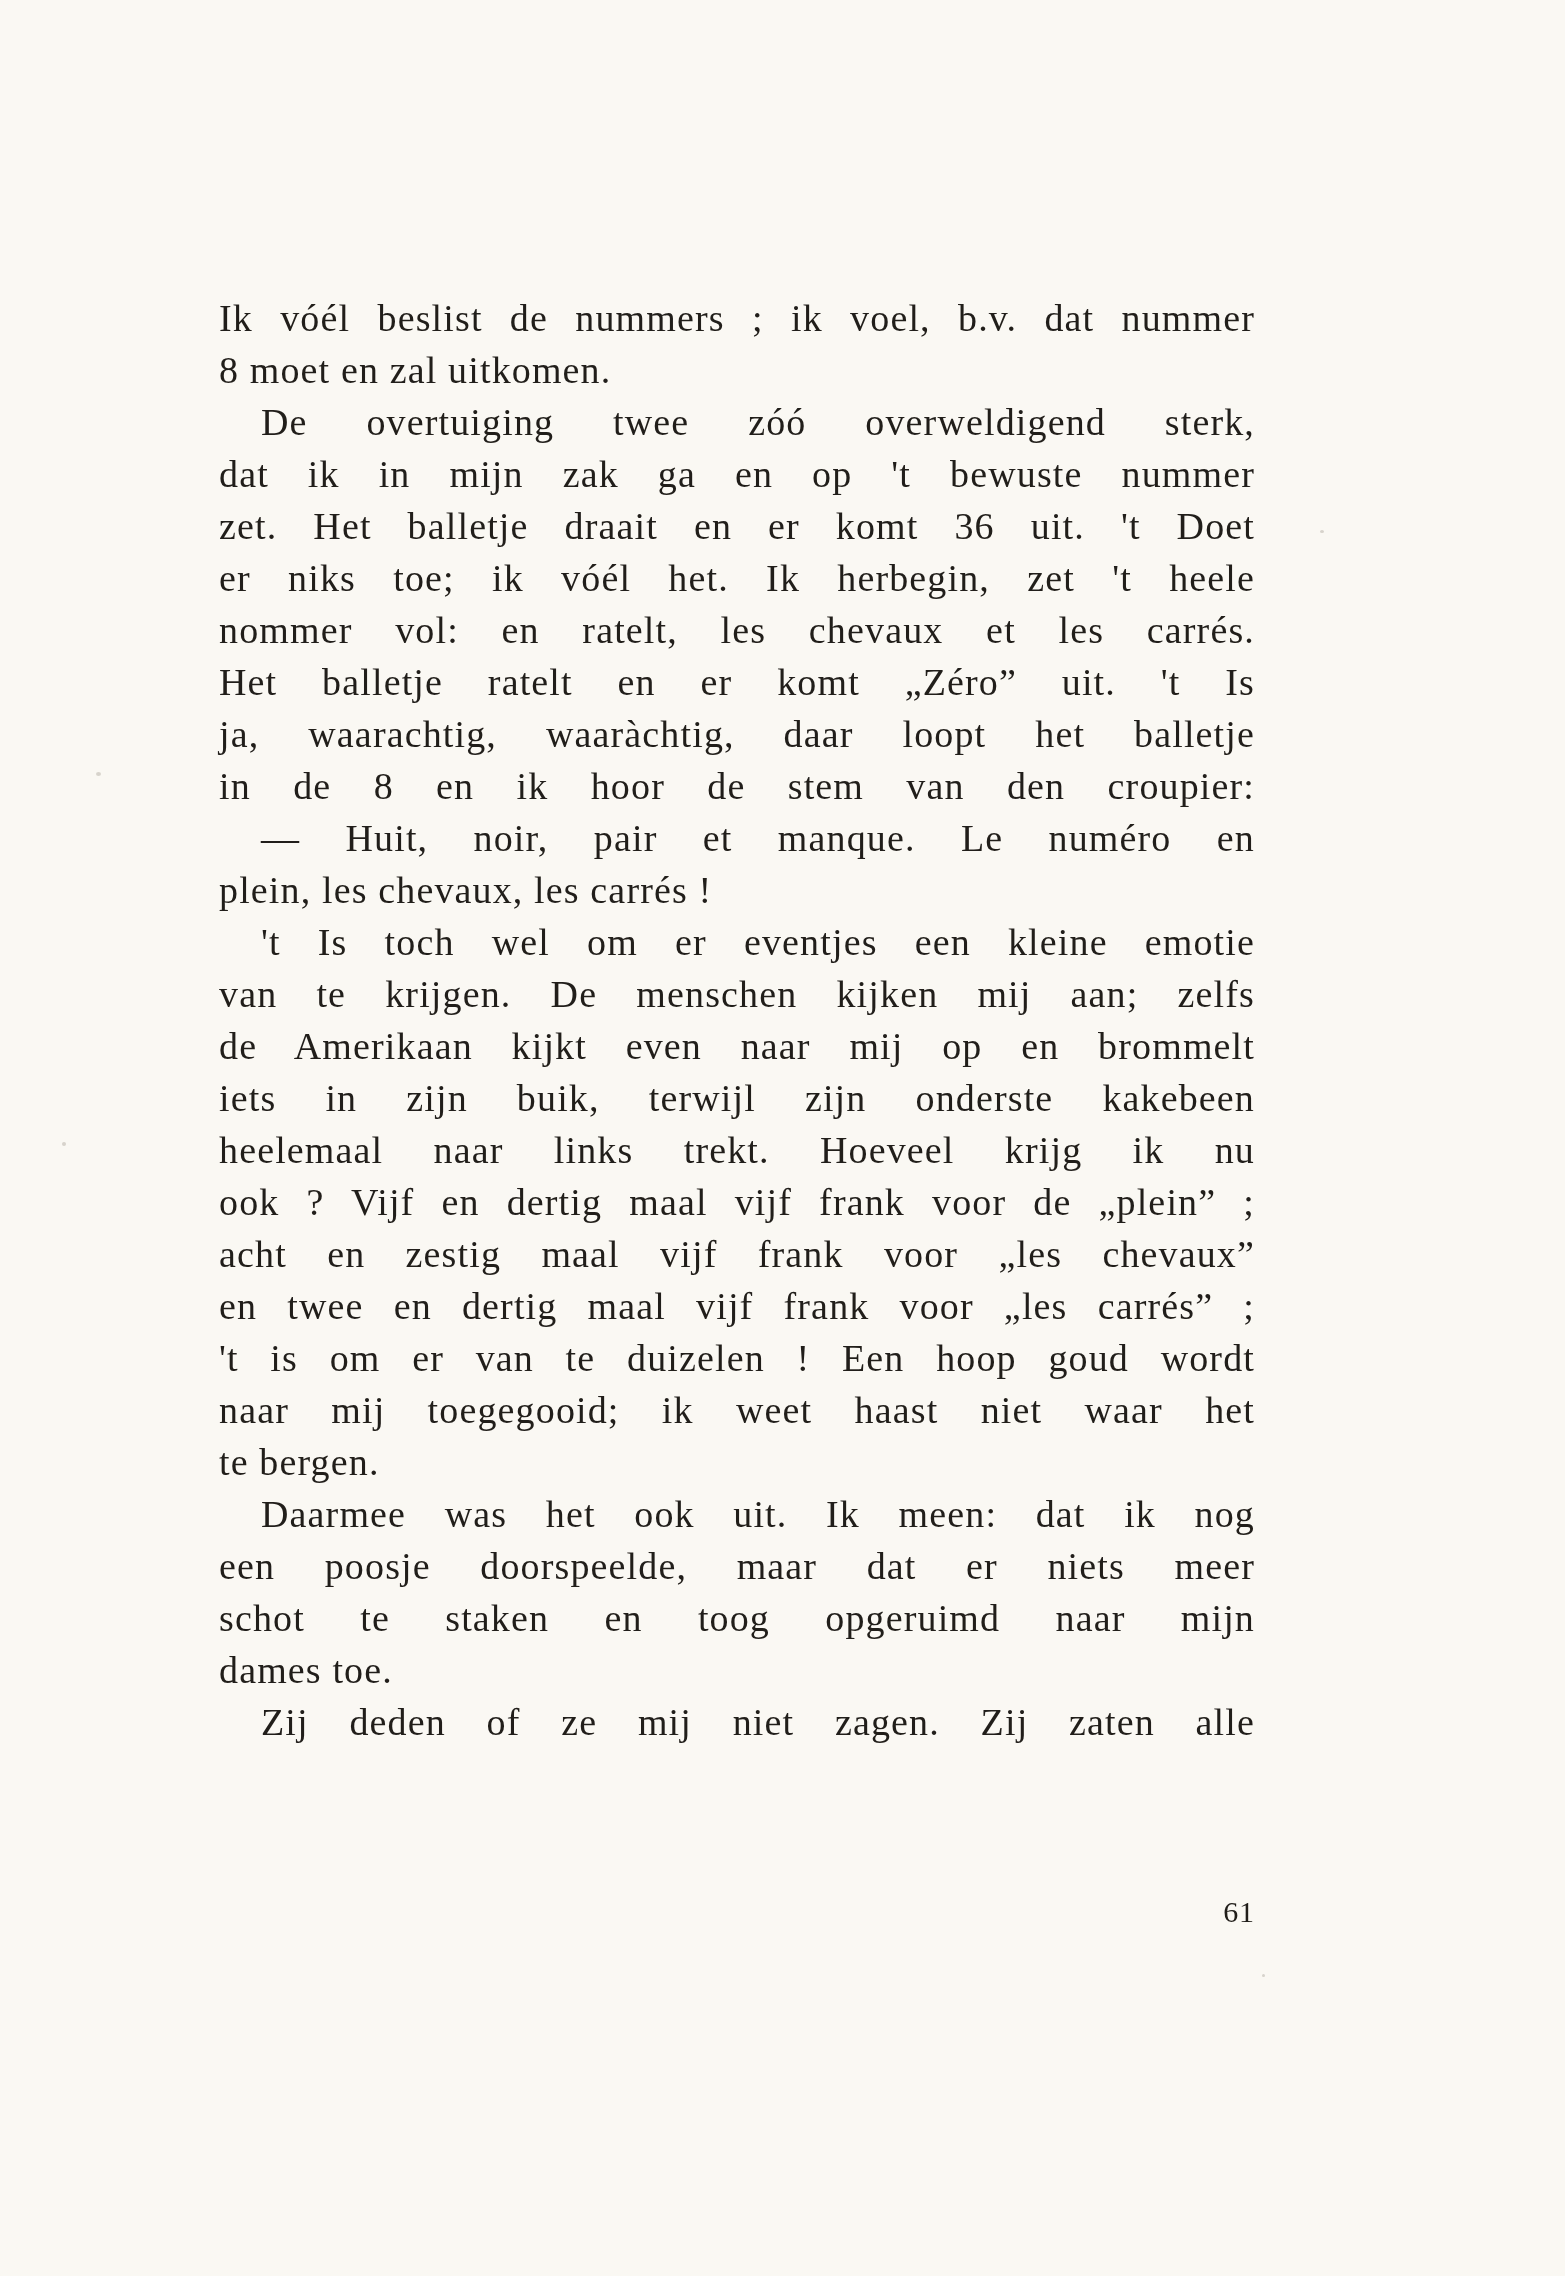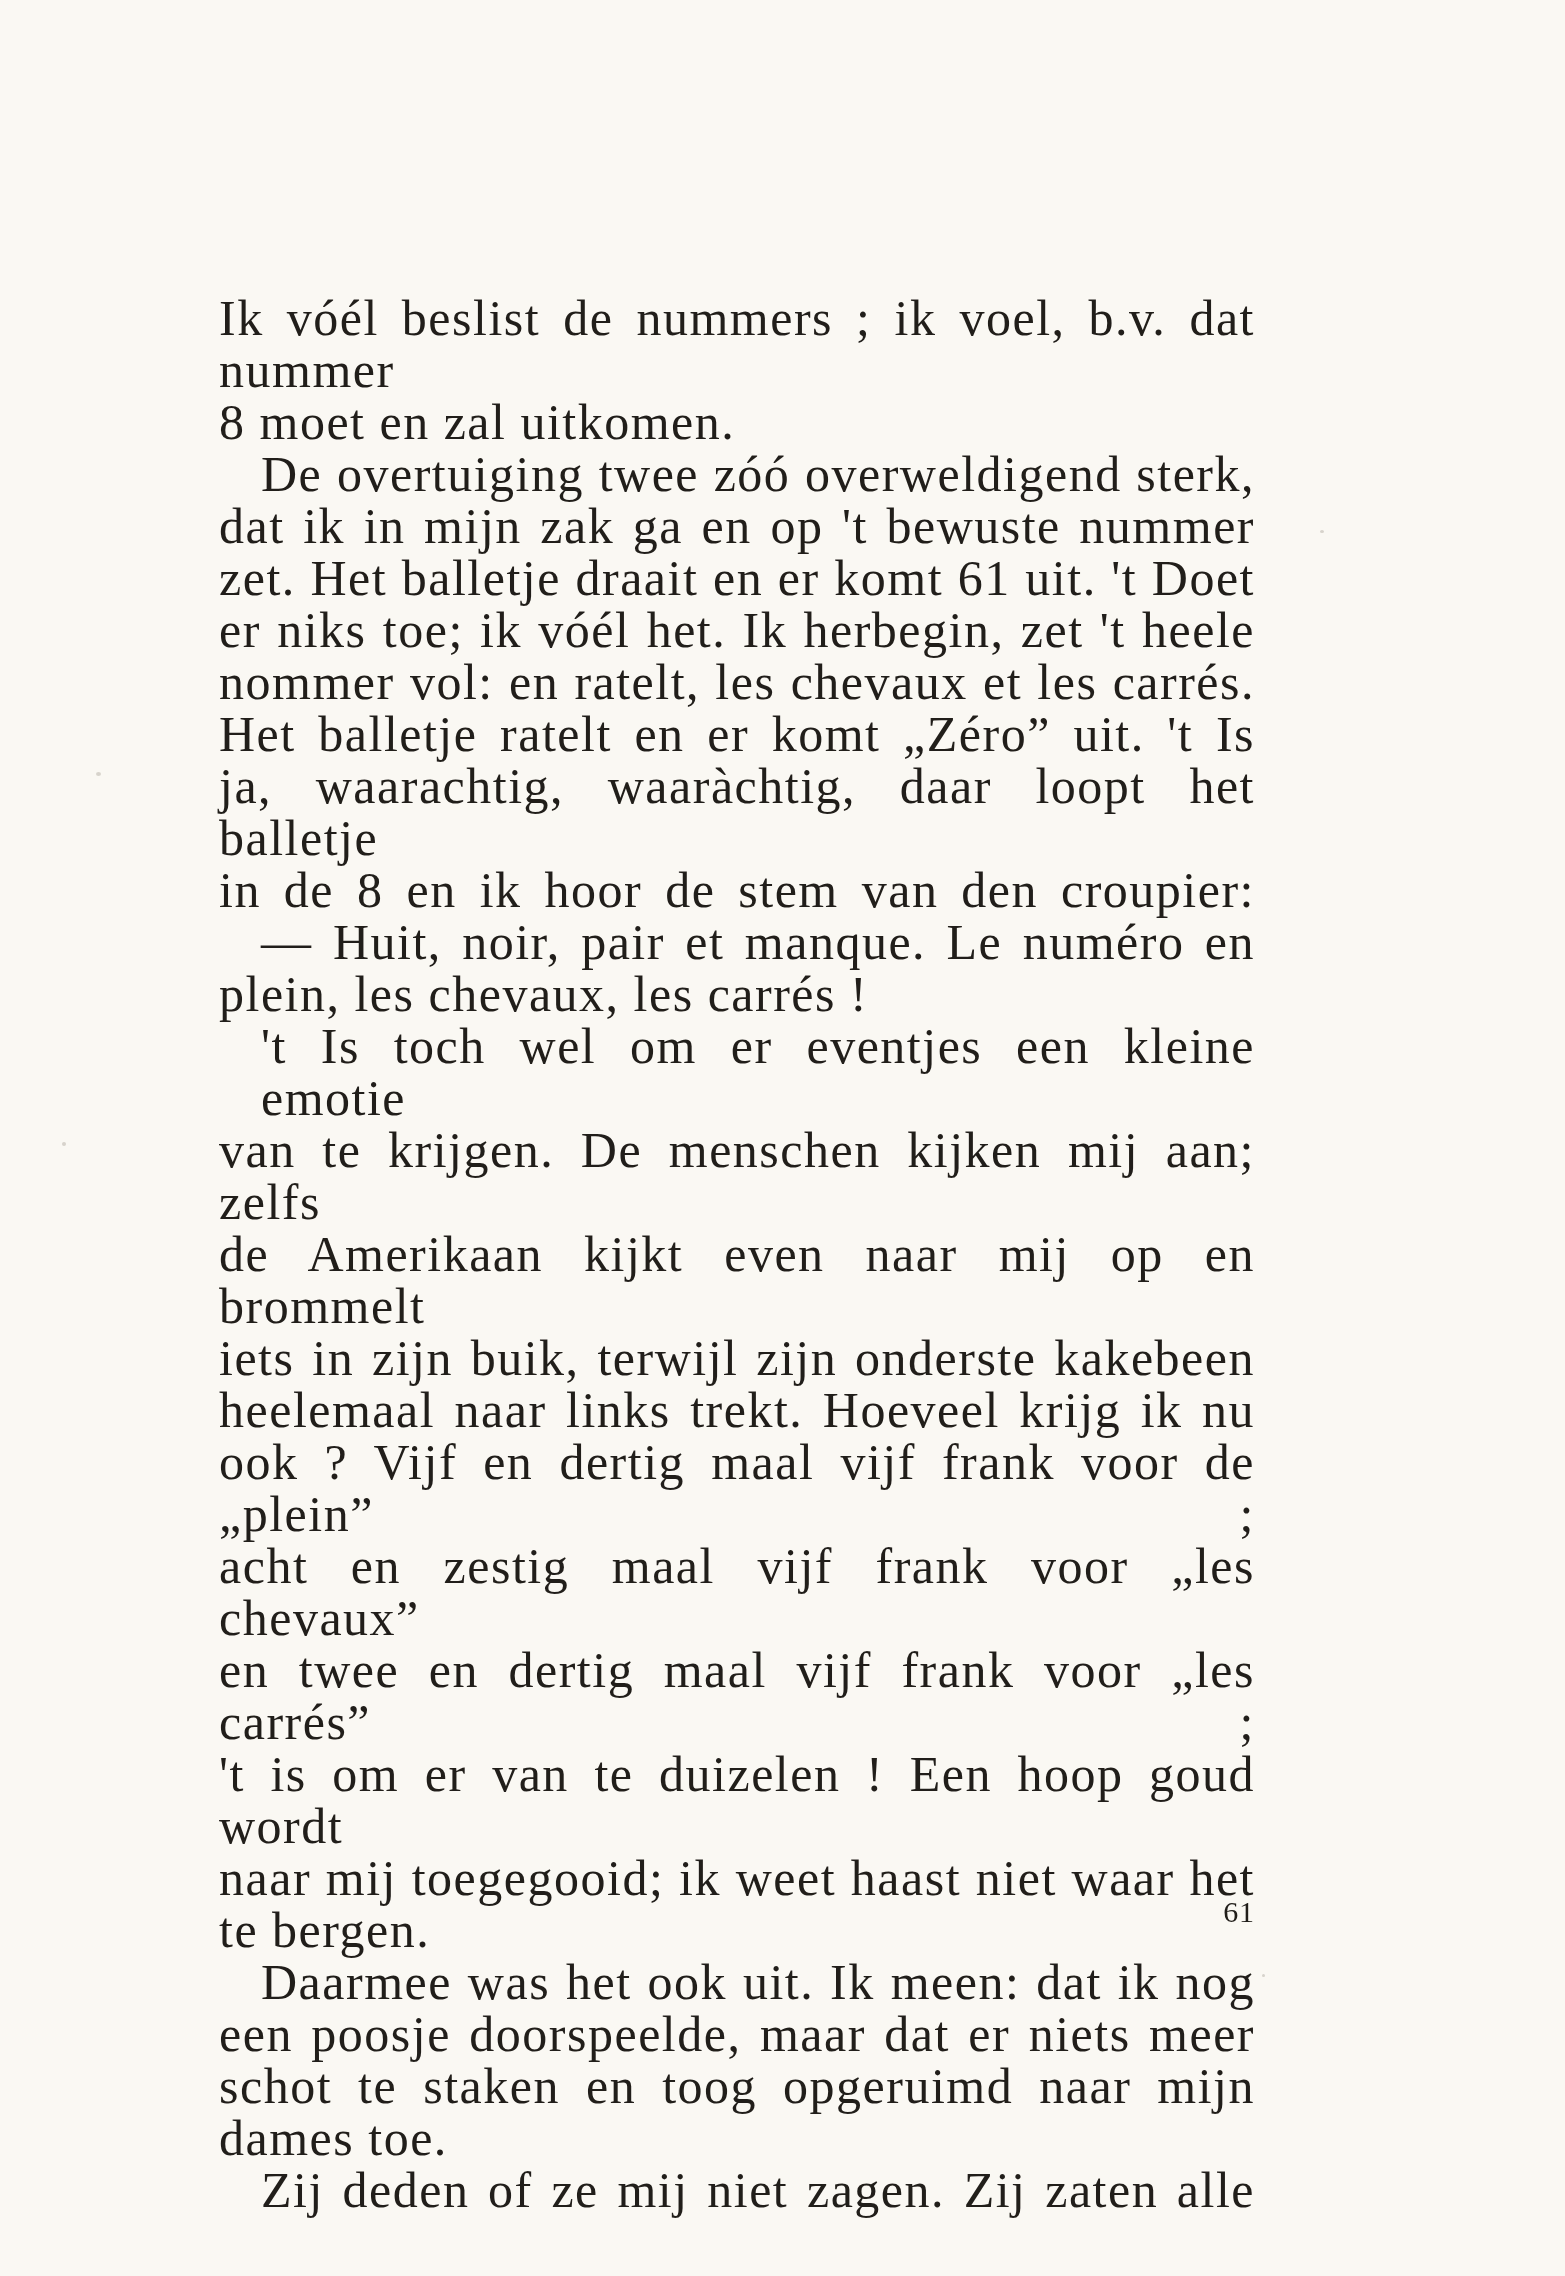--- a/index.html
+++ b/index.html
@@ -16,21 +16,21 @@
       font-family: "Liberation Serif", "DejaVu Serif", serif;
       color: #211e1a;
     }
     .text-block {
       position: absolute;
       left: 219px;
       top: 292px;
       width: 1036px;
     }
     .line {
-      font-size: 50px;
+      font-size: 38px;
       line-height: 52px;
       letter-spacing: 0.03em;
       white-space: normal;
       text-align: left;
     }
     .line.justify {
       text-align: justify;
       text-align-last: justify;
     }
     .line.indent {
@@ -64,21 +64,21 @@
   <div class="speck s1"></div>
   <div class="speck s2"></div>
   <div class="speck s3"></div>
   <div class="speck s4"></div>
 
   <div class="text-block" id="text-block">
       <div class="line justify">Ik vóél beslist de nummers ; ik voel, b.v. dat nummer</div>
       <div class="line">8 moet en zal uitkomen.</div>
       <div class="line justify indent">De overtuiging twee zóó overweldigend sterk,</div>
       <div class="line justify">dat ik in mijn zak ga en op 't bewuste nummer</div>
-      <div class="line justify">zet. Het balletje draait en er komt 61 uit. 't Doet</div>
+      <div class="line justify">zet. Het balletje draait en er komt 36 uit. 't Doet</div>
       <div class="line justify">er niks toe; ik vóél het. Ik herbegin, zet 't heele</div>
       <div class="line justify">nommer vol: en ratelt, les chevaux et les carrés.</div>
       <div class="line justify">Het balletje ratelt en er komt „Zéro” uit. 't Is</div>
       <div class="line justify">ja, waarachtig, waaràchtig, daar loopt het balletje</div>
       <div class="line justify">in de 8 en ik hoor de stem van den croupier:</div>
       <div class="line justify indent">— Huit, noir, pair et manque. Le numéro en</div>
       <div class="line">plein, les chevaux, les carrés !</div>
       <div class="line justify indent">'t Is toch wel om er eventjes een kleine emotie</div>
       <div class="line justify">van te krijgen. De menschen kijken mij aan; zelfs</div>
       <div class="line justify">de Amerikaan kijkt even naar mij op en brommelt</div>

